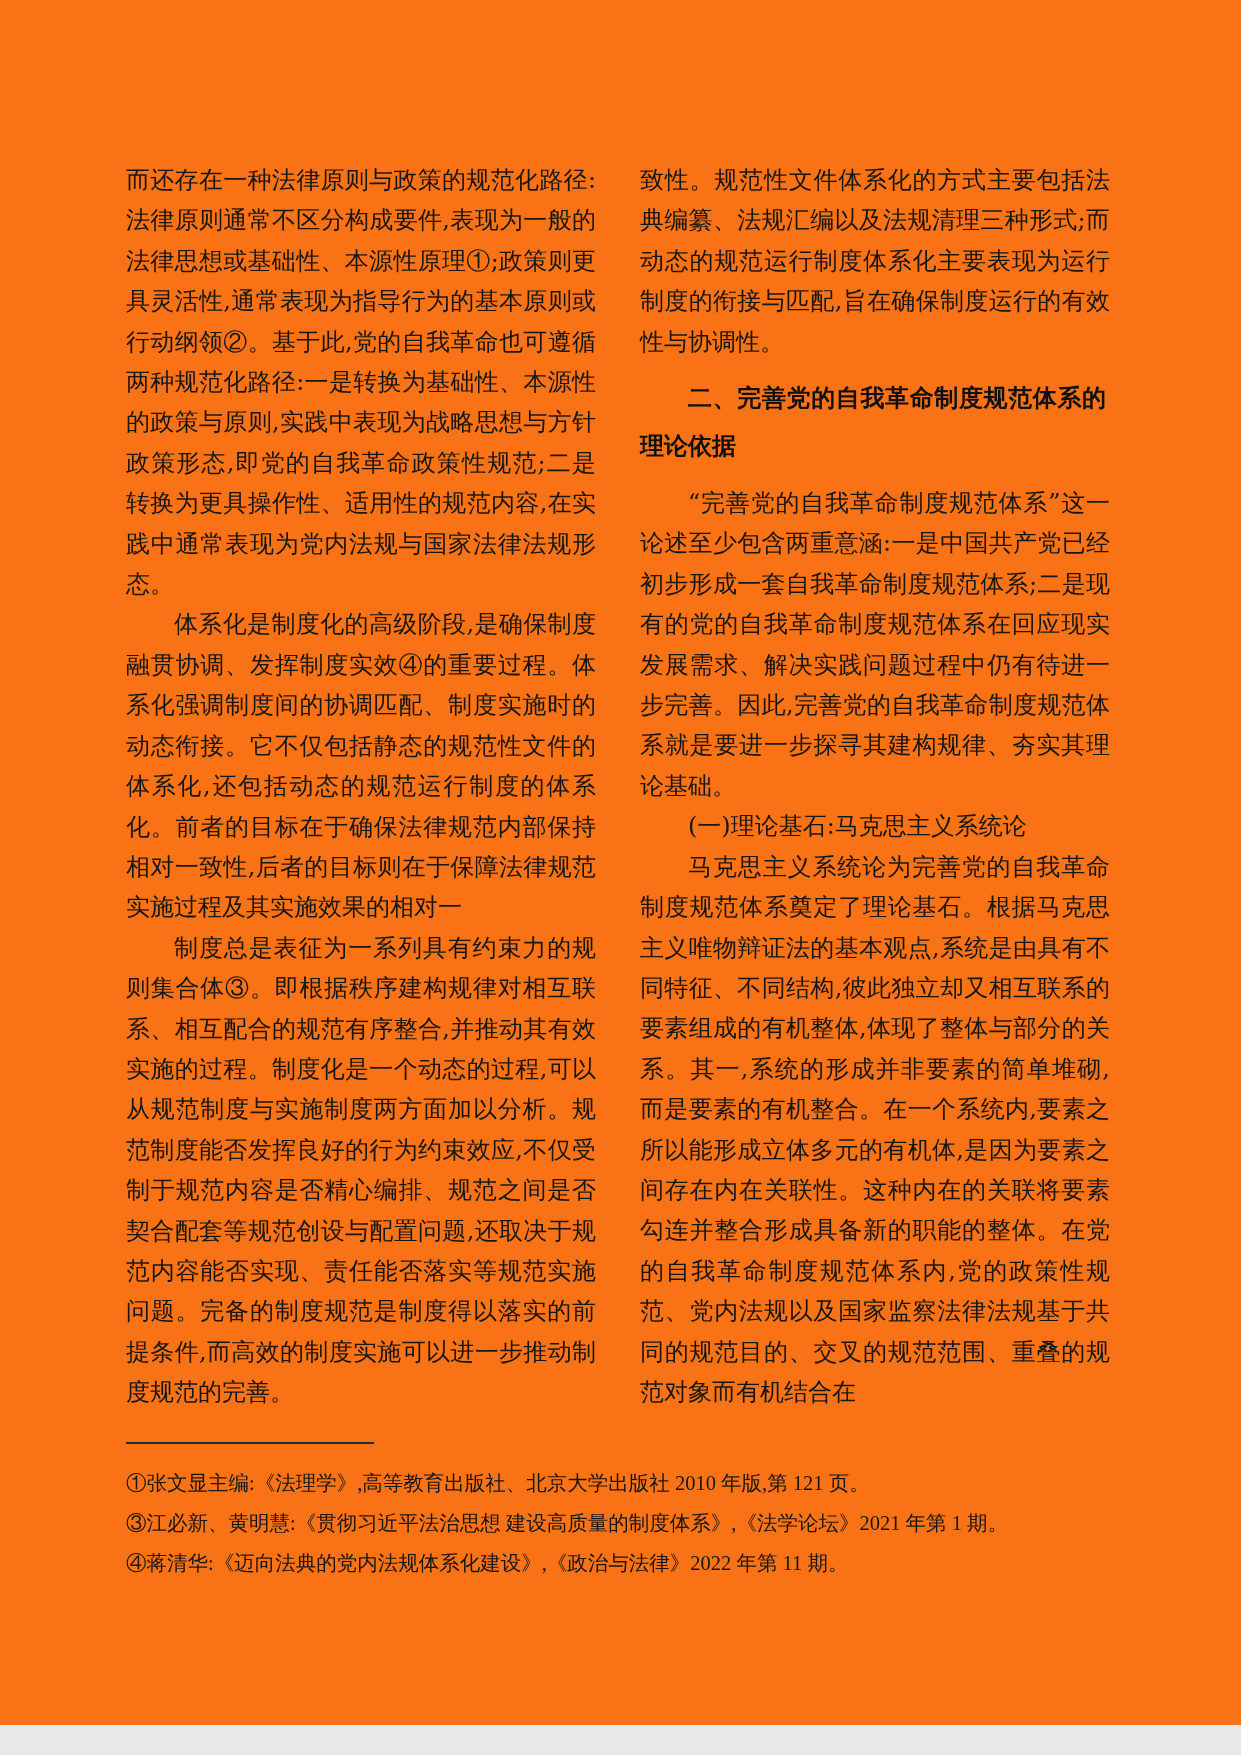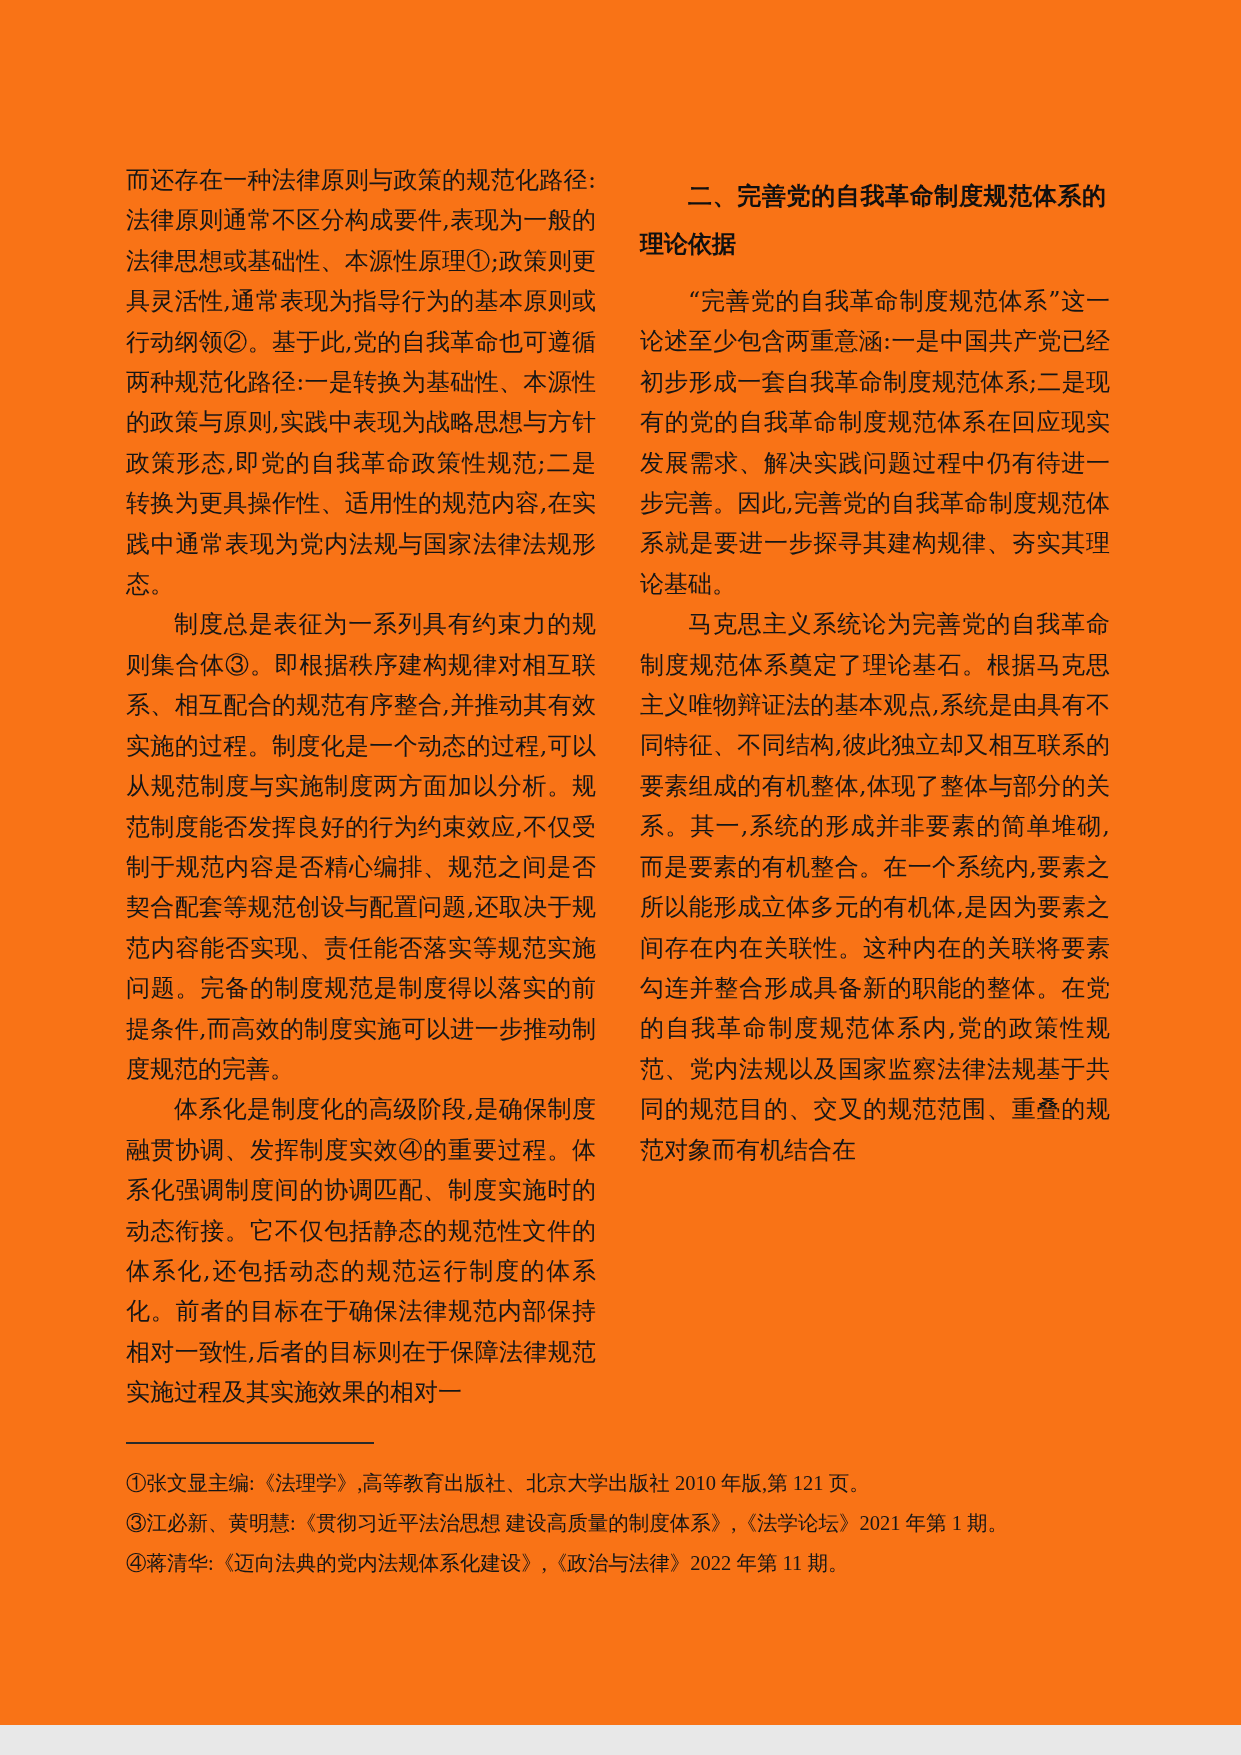--- a/index.html
+++ b/index.html
@@ -85,27 +85,29 @@
 </style>
 </head>
 <body>
 
 <div class="page">
 
   <main class="columns">
 
     <section class="col">
       <p class="para noindent">而还存在一种法律原则与政策的规范化路径:法律原则通常不区分构成要件,表现为一般的法律思想或基础性、本源性原理①;政策则更具灵活性,通常表现为指导行为的基本原则或行动纲领②。基于此,党的自我革命也可遵循两种规范化路径:一是转换为基础性、本源性的政策与原则,实践中表现为战略思想与方针政策形态,即党的自我革命政策性规范;二是转换为更具操作性、适用性的规范内容,在实践中通常表现为党内法规与国家法律法规形态。</p>
+      <p class="para">体系化是制度化的高级阶段,是确保制度融贯协调、发挥制度实效④的重要过程。体系化强调制度间的协调匹配、制度实施时的动态衔接。它不仅包括静态的规范性文件的体系化,还包括动态的规范运行制度的体系化。前者的目标在于确保法律规范内部保持相对一致性,后者的目标则在于保障法律规范实施过程及其实施效果的相对一</p>
       <p class="para">制度总是表征为一系列具有约束力的规则集合体③。即根据秩序建构规律对相互联系、相互配合的规范有序整合,并推动其有效实施的过程。制度化是一个动态的过程,可以从规范制度与实施制度两方面加以分析。规范制度能否发挥良好的行为约束效应,不仅受制于规范内容是否精心编排、规范之间是否契合配套等规范创设与配置问题,还取决于规范内容能否实现、责任能否落实等规范实施问题。完备的制度规范是制度得以落实的前提条件,而高效的制度实施可以进一步推动制度规范的完善。</p>
-      <p class="para">体系化是制度化的高级阶段,是确保制度融贯协调、发挥制度实效④的重要过程。体系化强调制度间的协调匹配、制度实施时的动态衔接。它不仅包括静态的规范性文件的体系化,还包括动态的规范运行制度的体系化。前者的目标在于确保法律规范内部保持相对一致性,后者的目标则在于保障法律规范实施过程及其实施效果的相对一</p>
     </section>
 
     <section class="col">
+      <p class="para noindent">致性。规范性文件体系化的方式主要包括法典编纂、法规汇编以及法规清理三种形式;而动态的规范运行制度体系化主要表现为运行制度的衔接与匹配,旨在确保制度运行的有效性与协调性。</p>
       <h2 class="heading">二、完善党的自我革命制度规范体系的理论依据</h2>
       <p class="para">“完善党的自我革命制度规范体系”这一论述至少包含两重意涵:一是中国共产党已经初步形成一套自我革命制度规范体系;二是现有的党的自我革命制度规范体系在回应现实发展需求、解决实践问题过程中仍有待进一步完善。因此,完善党的自我革命制度规范体系就是要进一步探寻其建构规律、夯实其理论基础。</p>
+      <p class="para">(一)理论基石:马克思主义系统论</p>
       <p class="para">马克思主义系统论为完善党的自我革命制度规范体系奠定了理论基石。根据马克思主义唯物辩证法的基本观点,系统是由具有不同特征、不同结构,彼此独立却又相互联系的要素组成的有机整体,体现了整体与部分的关系。其一,系统的形成并非要素的简单堆砌,而是要素的有机整合。在一个系统内,要素之所以能形成立体多元的有机体,是因为要素之间存在内在关联性。这种内在的关联将要素勾连并整合形成具备新的职能的整体。在党的自我革命制度规范体系内,党的政策性规范、党内法规以及国家监察法律法规基于共同的规范目的、交叉的规范范围、重叠的规范对象而有机结合在</p>
     </section>
 
   </main>
 
   <footer class="footnotes">
     <div class="fn-rule"></div>
     <p class="fn">①张文显主编:《法理学》,高等教育出版社、北京大学出版社 2010 年版,第 121 页。</p>
     <p class="fn">③江必新、黄明慧:《贯彻习近平法治思想 建设高质量的制度体系》,《法学论坛》2021 年第 1 期。</p>
     <p class="fn">④蒋清华:《迈向法典的党内法规体系化建设》,《政治与法律》2022 年第 11 期。</p>

